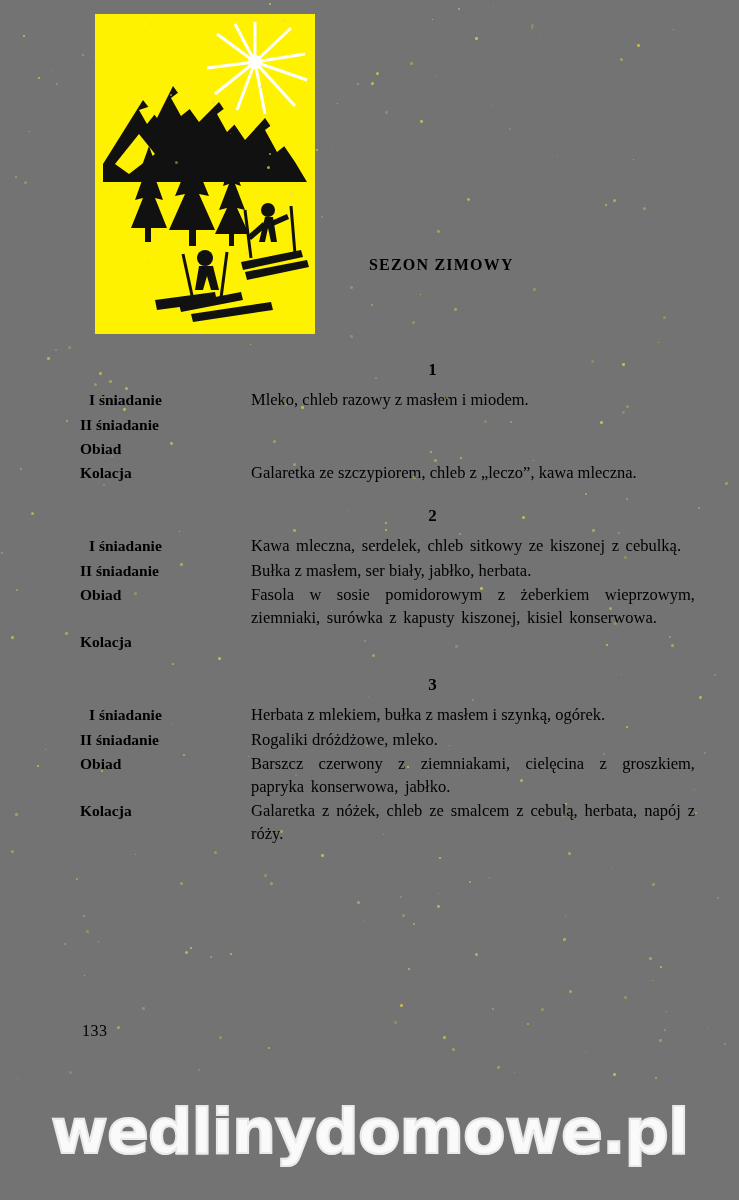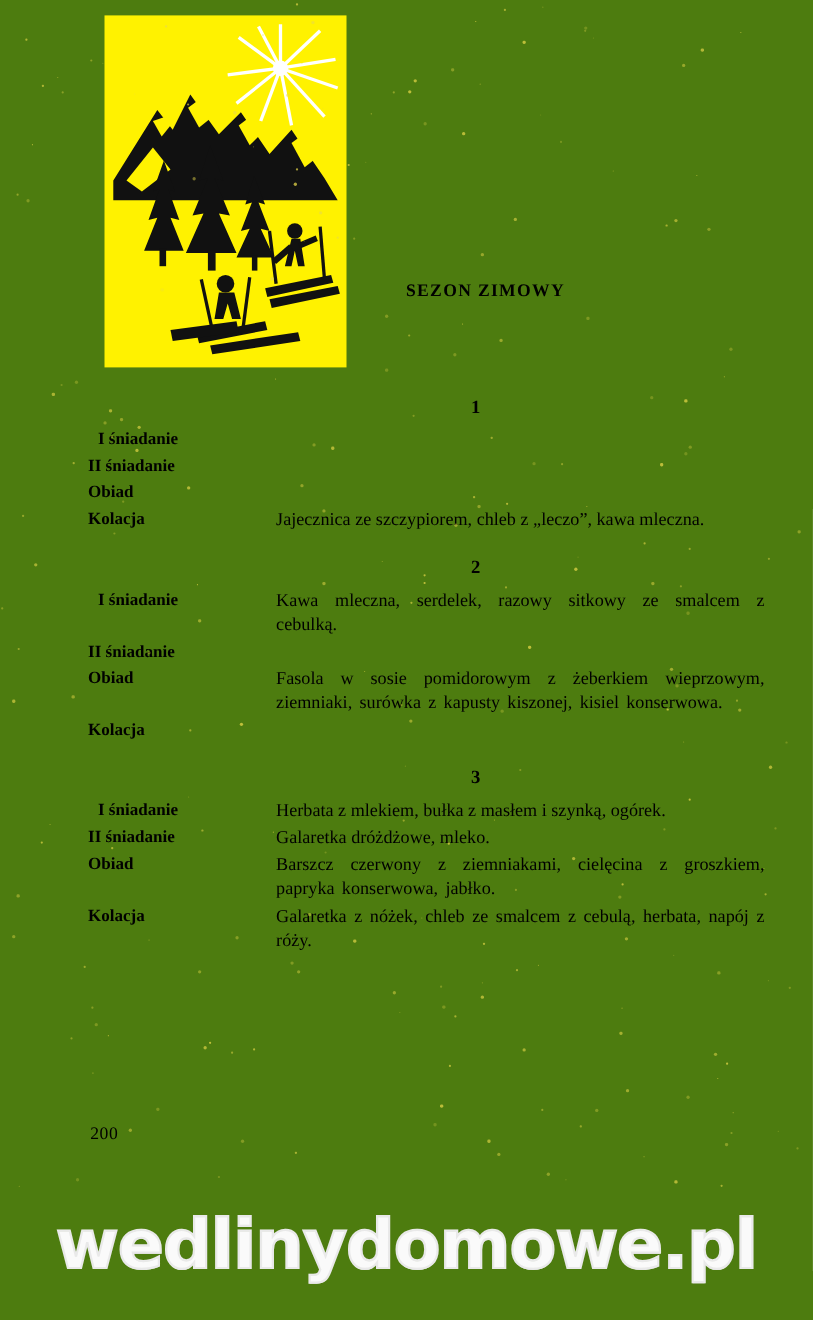--- a/index.html
+++ b/index.html
@@ -13,21 +13,21 @@
     position: relative;
     font-family: "Liberation Serif", serif;
     color: #000000;
     overflow: hidden;
   }
 
   
   #page {
     position: absolute;
     inset: 0;
-    background: #4d7c0f;
+    background: #737373;
   }
 
   
   .speckle {
     position: absolute;
     border-radius: 50%;
     background: #e8d84a;
     opacity: .55;
   }
 
@@ -186,74 +186,76 @@
   </div>
 
   <div id="season-title">SEZON ZIMOWY</div>
 
   <div id="menus">
 
     <div class="day-block">
       <div class="day-number">1</div>
       <div class="meal-row">
         <div class="meal-label indent">I śniadanie</div>
+        <div class="meal-text">Mleko, chleb razowy z masłem i miodem.</div>
       </div>
       <div class="meal-row">
         <div class="meal-label">II śniadanie</div>
       </div>
       <div class="meal-row">
         <div class="meal-label">Obiad</div>
       </div>
       <div class="meal-row">
         <div class="meal-label">Kolacja</div>
-        <div class="meal-text">Jajecznica ze szczypiorem, chleb z „leczo”, kawa mleczna.</div>
+        <div class="meal-text">Galaretka ze szczypiorem, chleb z „leczo”, kawa mleczna.</div>
       </div>
     </div>
 
     <div class="day-block">
       <div class="day-number">2</div>
       <div class="meal-row">
         <div class="meal-label indent">I śniadanie</div>
-        <div class="meal-text loose">Kawa mleczna, serdelek, razowy sitkowy ze smalcem z cebulką.</div>
+        <div class="meal-text loose">Kawa mleczna, serdelek, chleb sitkowy ze kiszonej z cebulką.</div>
       </div>
       <div class="meal-row">
         <div class="meal-label">II śniadanie</div>
+        <div class="meal-text">Bułka z masłem, ser biały, jabłko, herbata.</div>
       </div>
       <div class="meal-row">
         <div class="meal-label">Obiad</div>
         <div class="meal-text loose">Fasola w sosie pomidorowym z żeberkiem wieprzowym, ziemniaki, surówka z kapusty kiszonej, kisiel konserwowa.</div>
       </div>
       <div class="meal-row">
         <div class="meal-label">Kolacja</div>
       </div>
     </div>
 
     <div class="day-block">
       <div class="day-number">3</div>
       <div class="meal-row">
         <div class="meal-label indent">I śniadanie</div>
         <div class="meal-text">Herbata z mlekiem, bułka z masłem i szynką, ogórek.</div>
       </div>
       <div class="meal-row">
         <div class="meal-label">II śniadanie</div>
-        <div class="meal-text">Galaretka dróżdżowe, mleko.</div>
+        <div class="meal-text">Rogaliki dróżdżowe, mleko.</div>
       </div>
       <div class="meal-row">
         <div class="meal-label">Obiad</div>
         <div class="meal-text loose">Barszcz czerwony z ziemniakami, cielęcina z groszkiem, papryka konserwowa, jabłko.</div>
       </div>
       <div class="meal-row">
         <div class="meal-label">Kolacja</div>
         <div class="meal-text">Galaretka z nóżek, chleb ze smalcem z cebulą, herbata, napój z róży.</div>
       </div>
     </div>
 
   </div>
 
-  <div id="folio">200</div>
+  <div id="folio">133</div>
 
   <div id="watermark">
     <span class="wm-inner">wedlinydomowe.pl</span>
   </div>
 
 <div class="speckle" style="width: 1.9px; height: 1.9px; left: 669px; top: 636px; opacity: 0.45;"></div>
     <div class="speckle" style="width: 1.2px; height: 1.2px; left: 171px; top: 724px; opacity: 0.34;"></div>
     <div class="speckle" style="width: 1.2px; height: 1.2px; left: 436px; top: 76px; opacity: 0.45;"></div>
     <div class="speckle" style="width: 2.5px; height: 2.5px; left: 321px; top: 854px; opacity: 0.67;"></div>
     <div class="speckle" style="width: 2.5px; height: 2.5px; left: 637px; top: 44px; opacity: 0.66;"></div>

